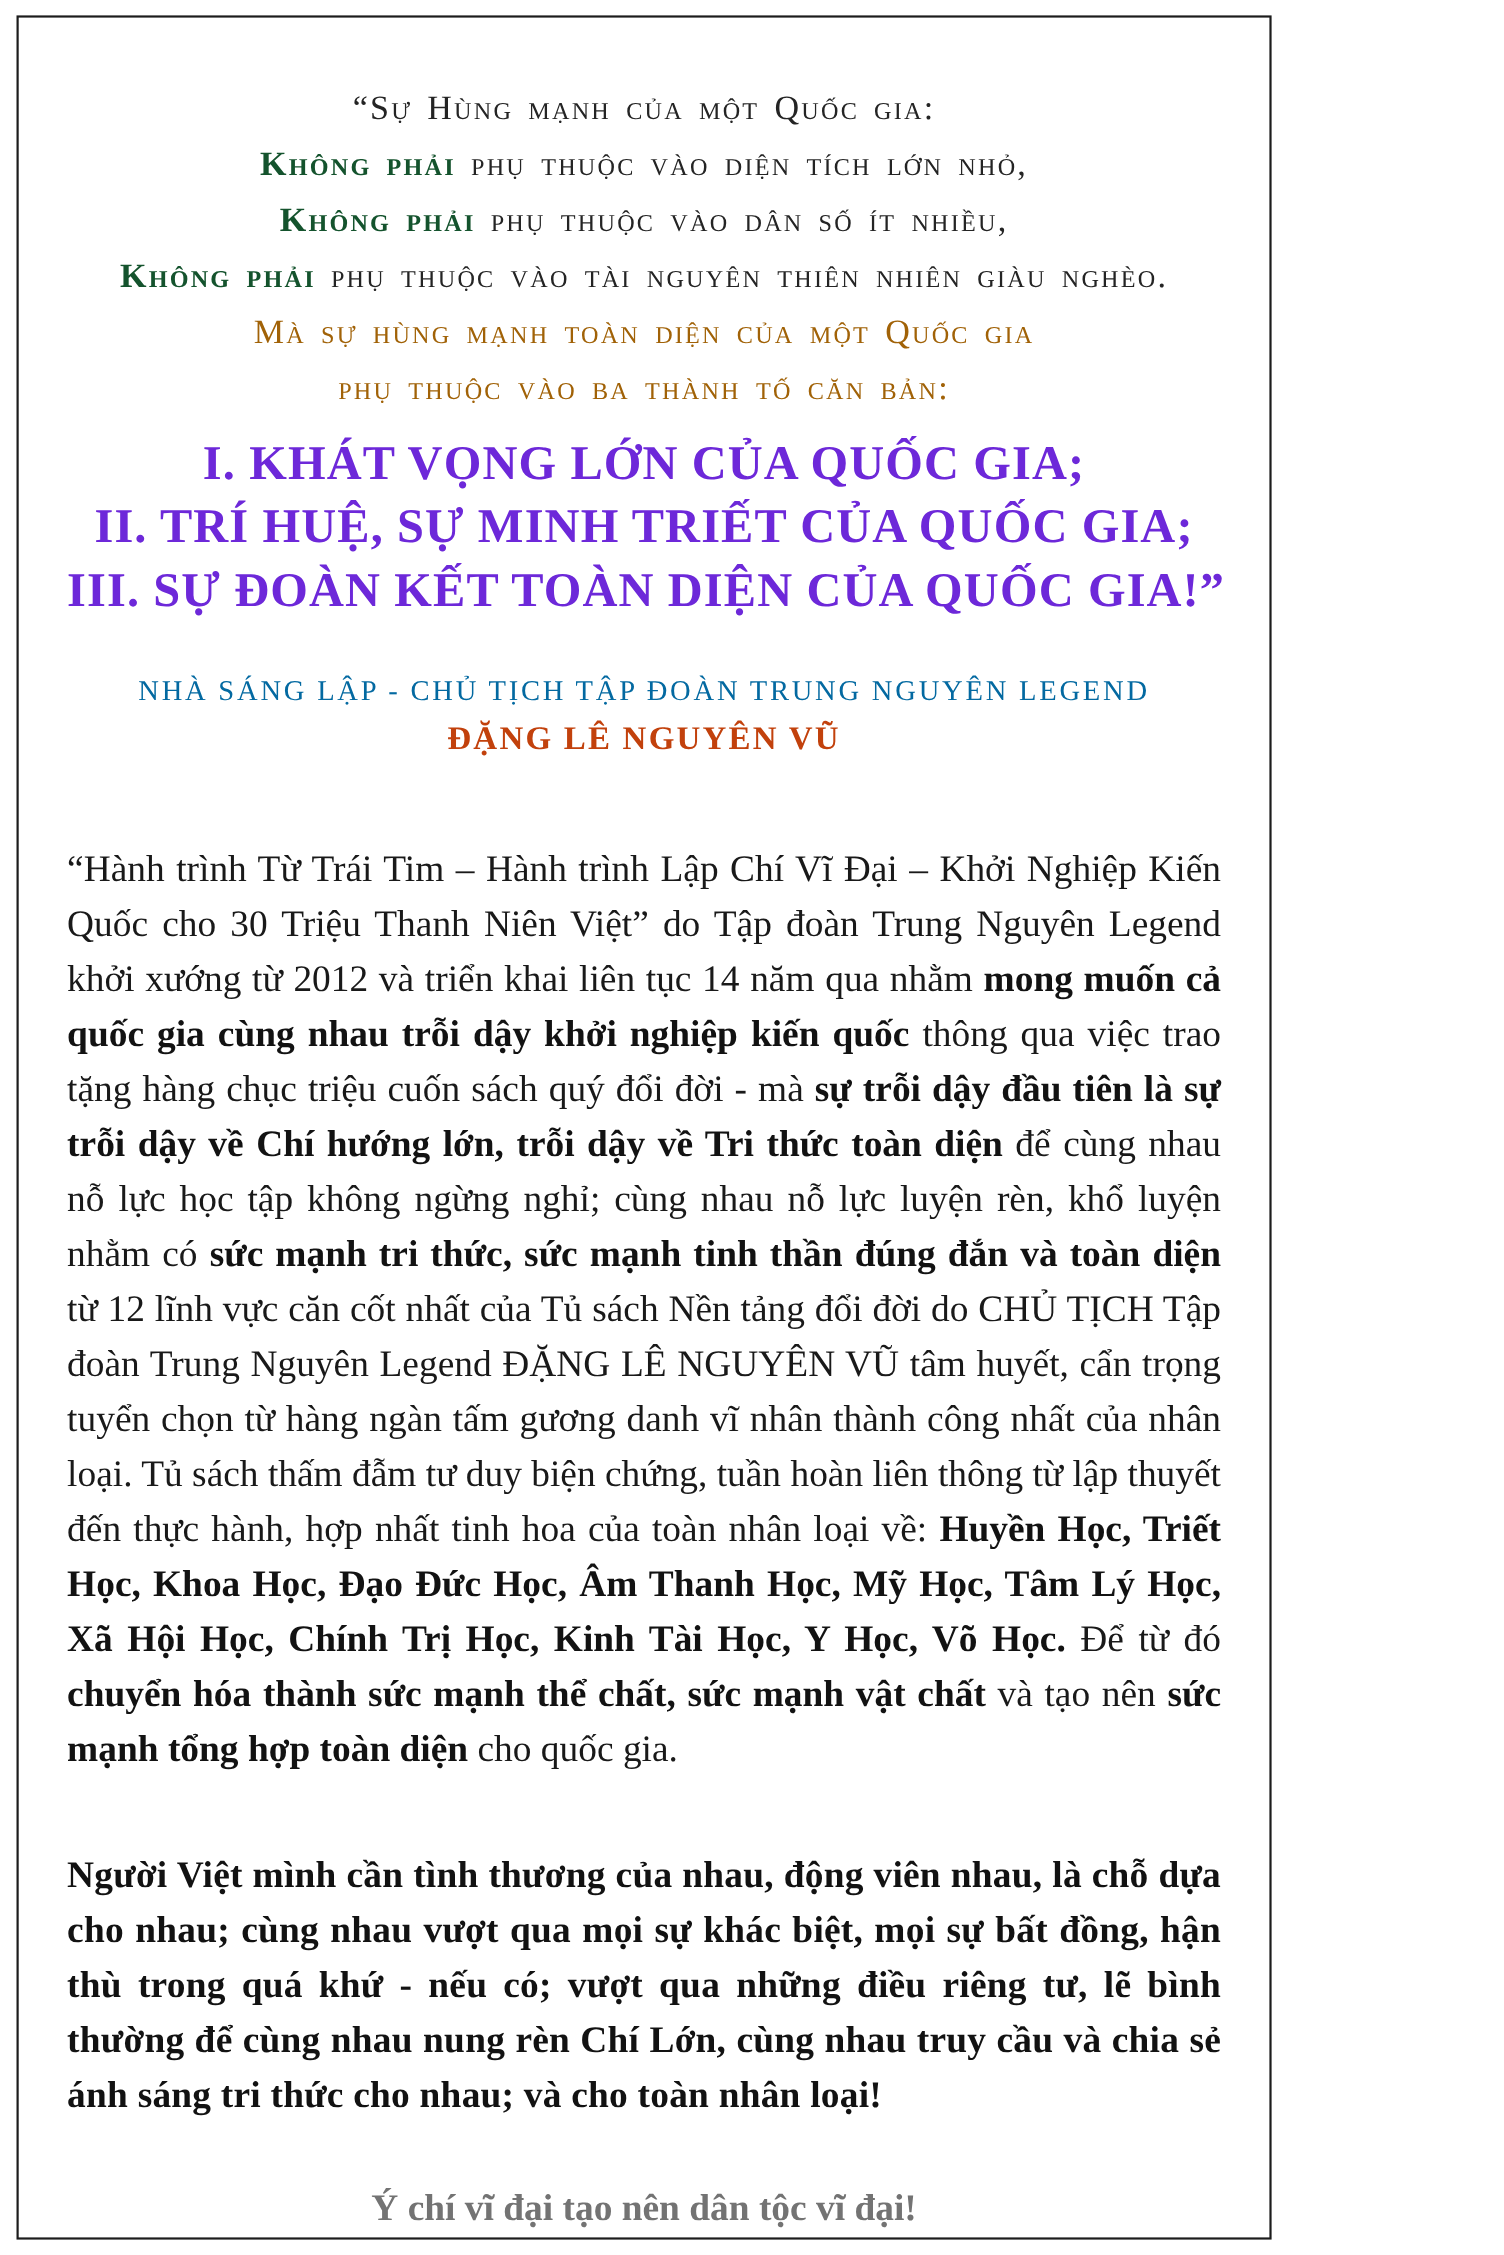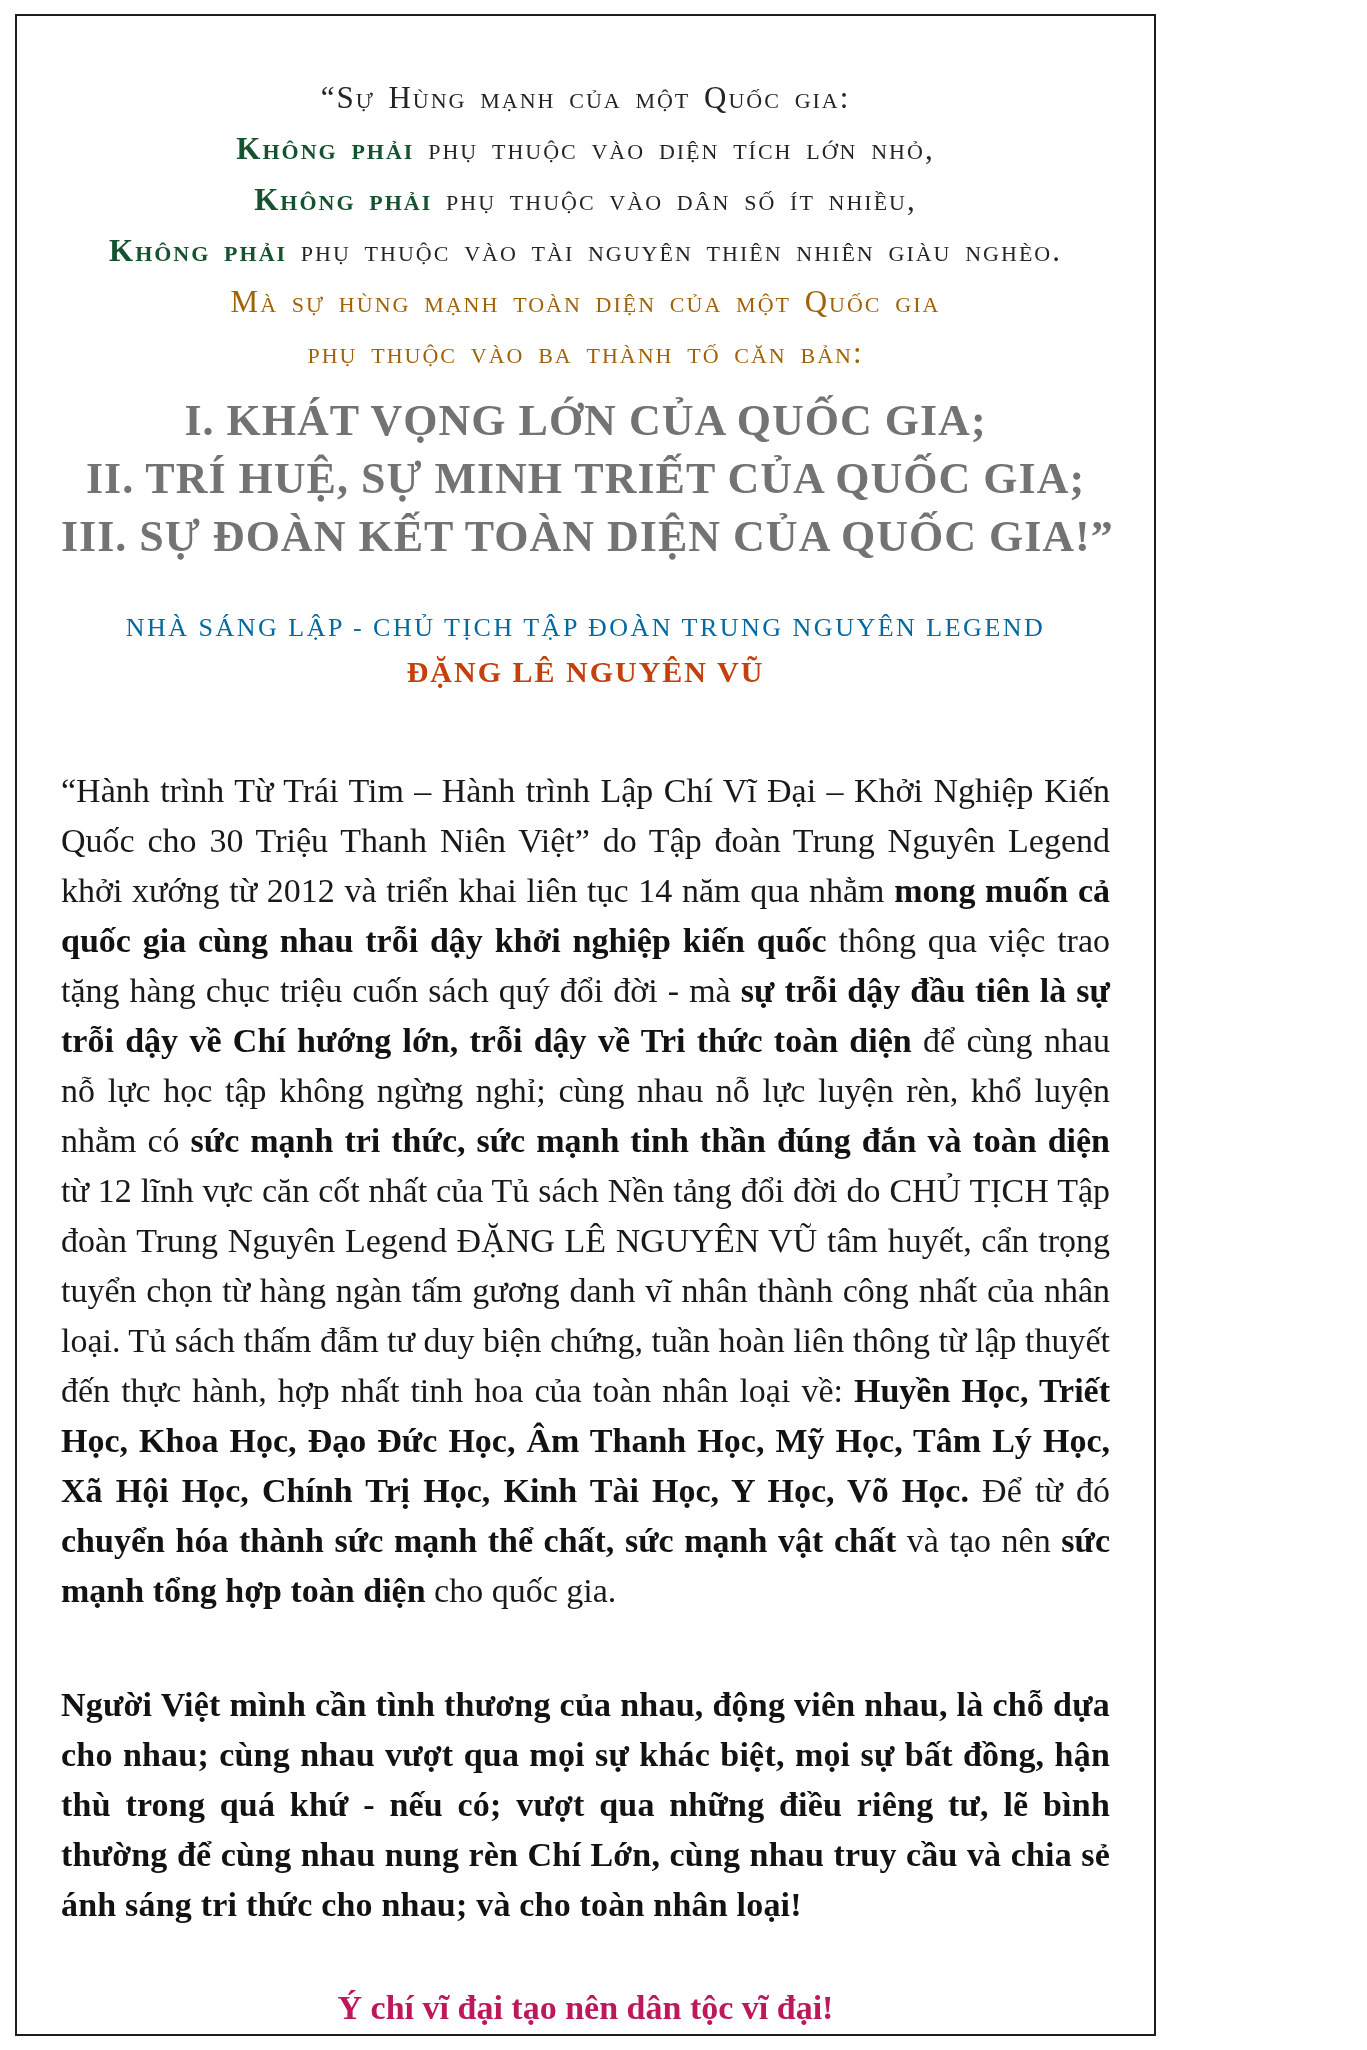--- a/index.html
+++ b/index.html
@@ -46,21 +46,21 @@
   .factors {
     margin-top: 14px;
     text-align: center;
   }
   .factor-line {
     margin: 0;
     font-weight: bold;
     font-size: 44px;
     line-height: 58px;
     letter-spacing: 1px;
-    color: #737373;
+    color: #6d28d9;
     white-space: nowrap;
   }
   
   .attribution { margin-top: 44px; text-align: center; }
   .attr-role {
     margin: 0;
     font-size: 26px;
     line-height: 36px;
     letter-spacing: 2.5px;
     color: #0369a1;
@@ -88,21 +88,21 @@
   .par-mission { margin-top: 74px; }
   .par-solidarity { margin-top: 64px; }
   .par-solidarity b { letter-spacing: 0.2px; }
   
   .closing { margin-top: 52px; text-align: center; }
   .closing-line {
     margin: 0;
     font-size: 34px;
     line-height: 52px;
     font-weight: bold;
-    color: #be185d;
+    color: #737373;
     white-space: nowrap;
   }
 </style>
 </head>
 <body>
 
 <div class="page">
   <div class="frame">
 
     <div class="quote-block">

